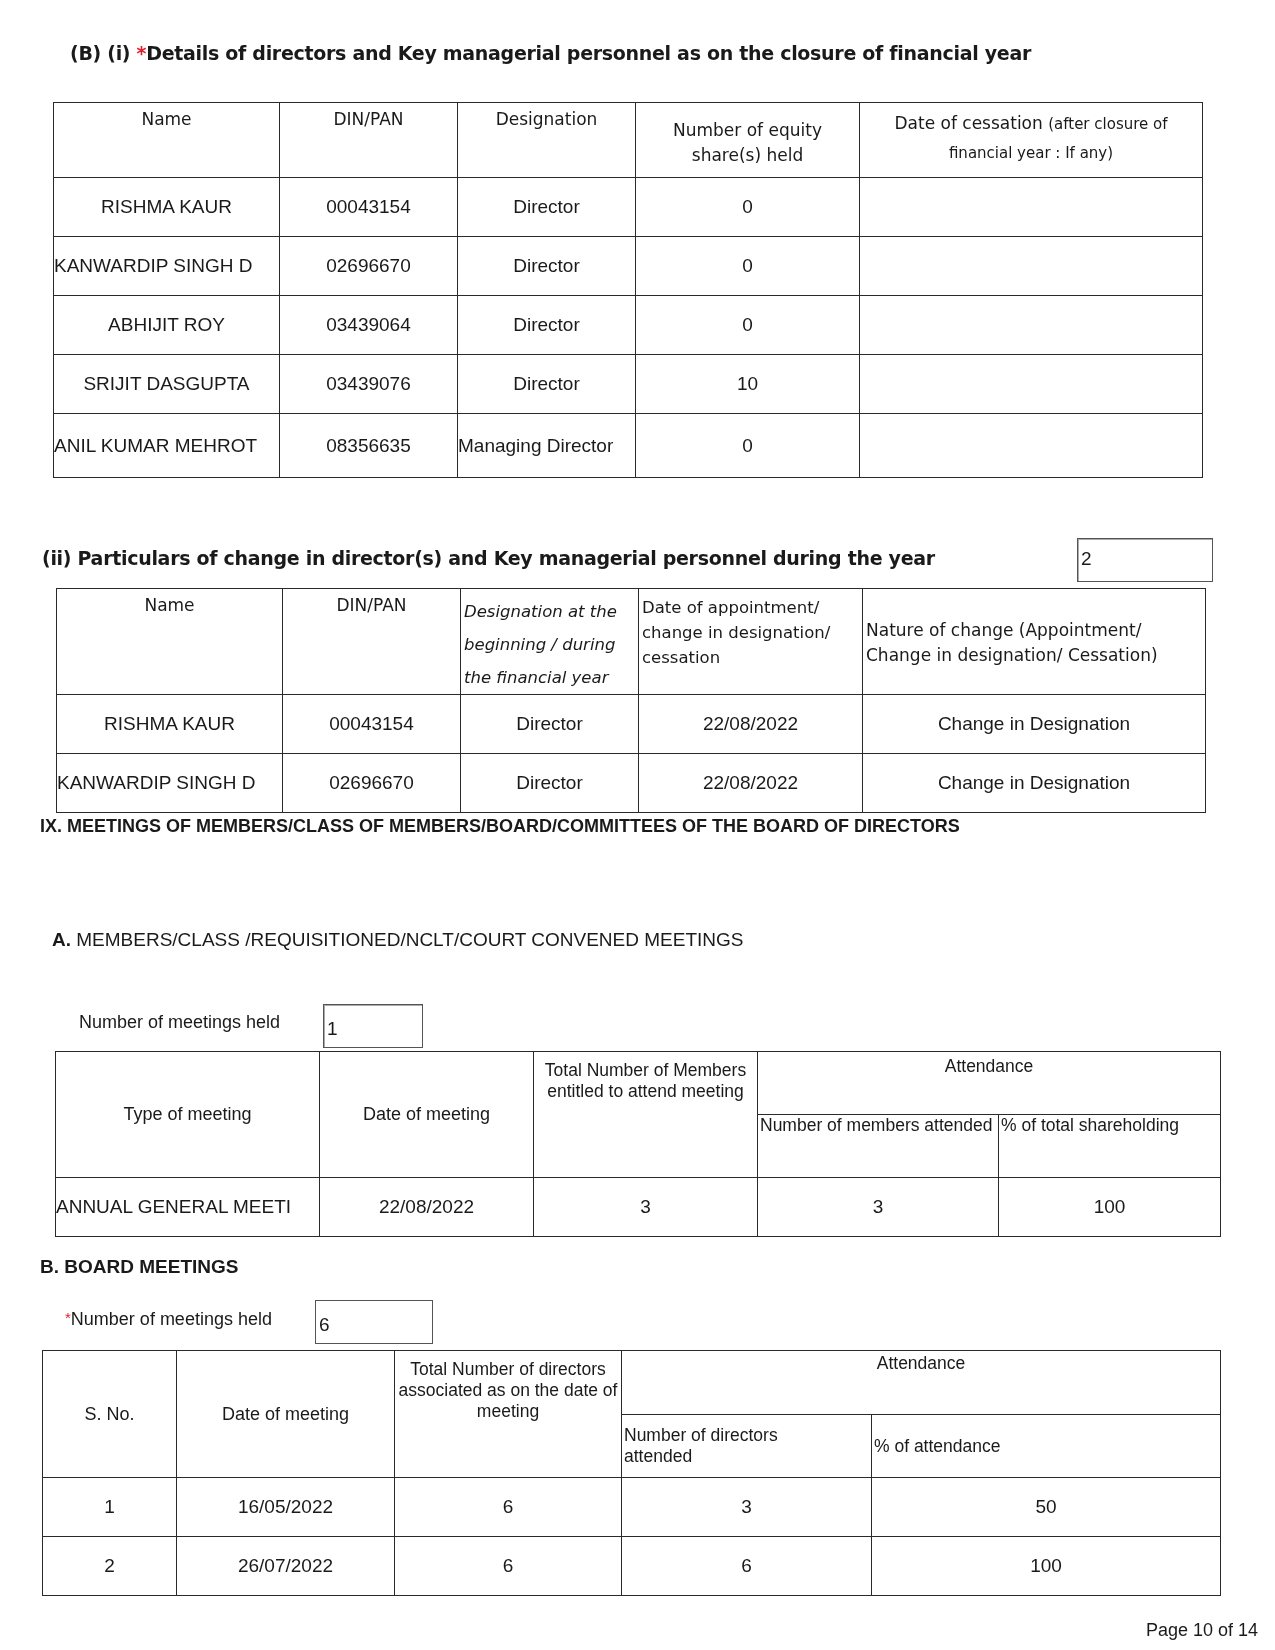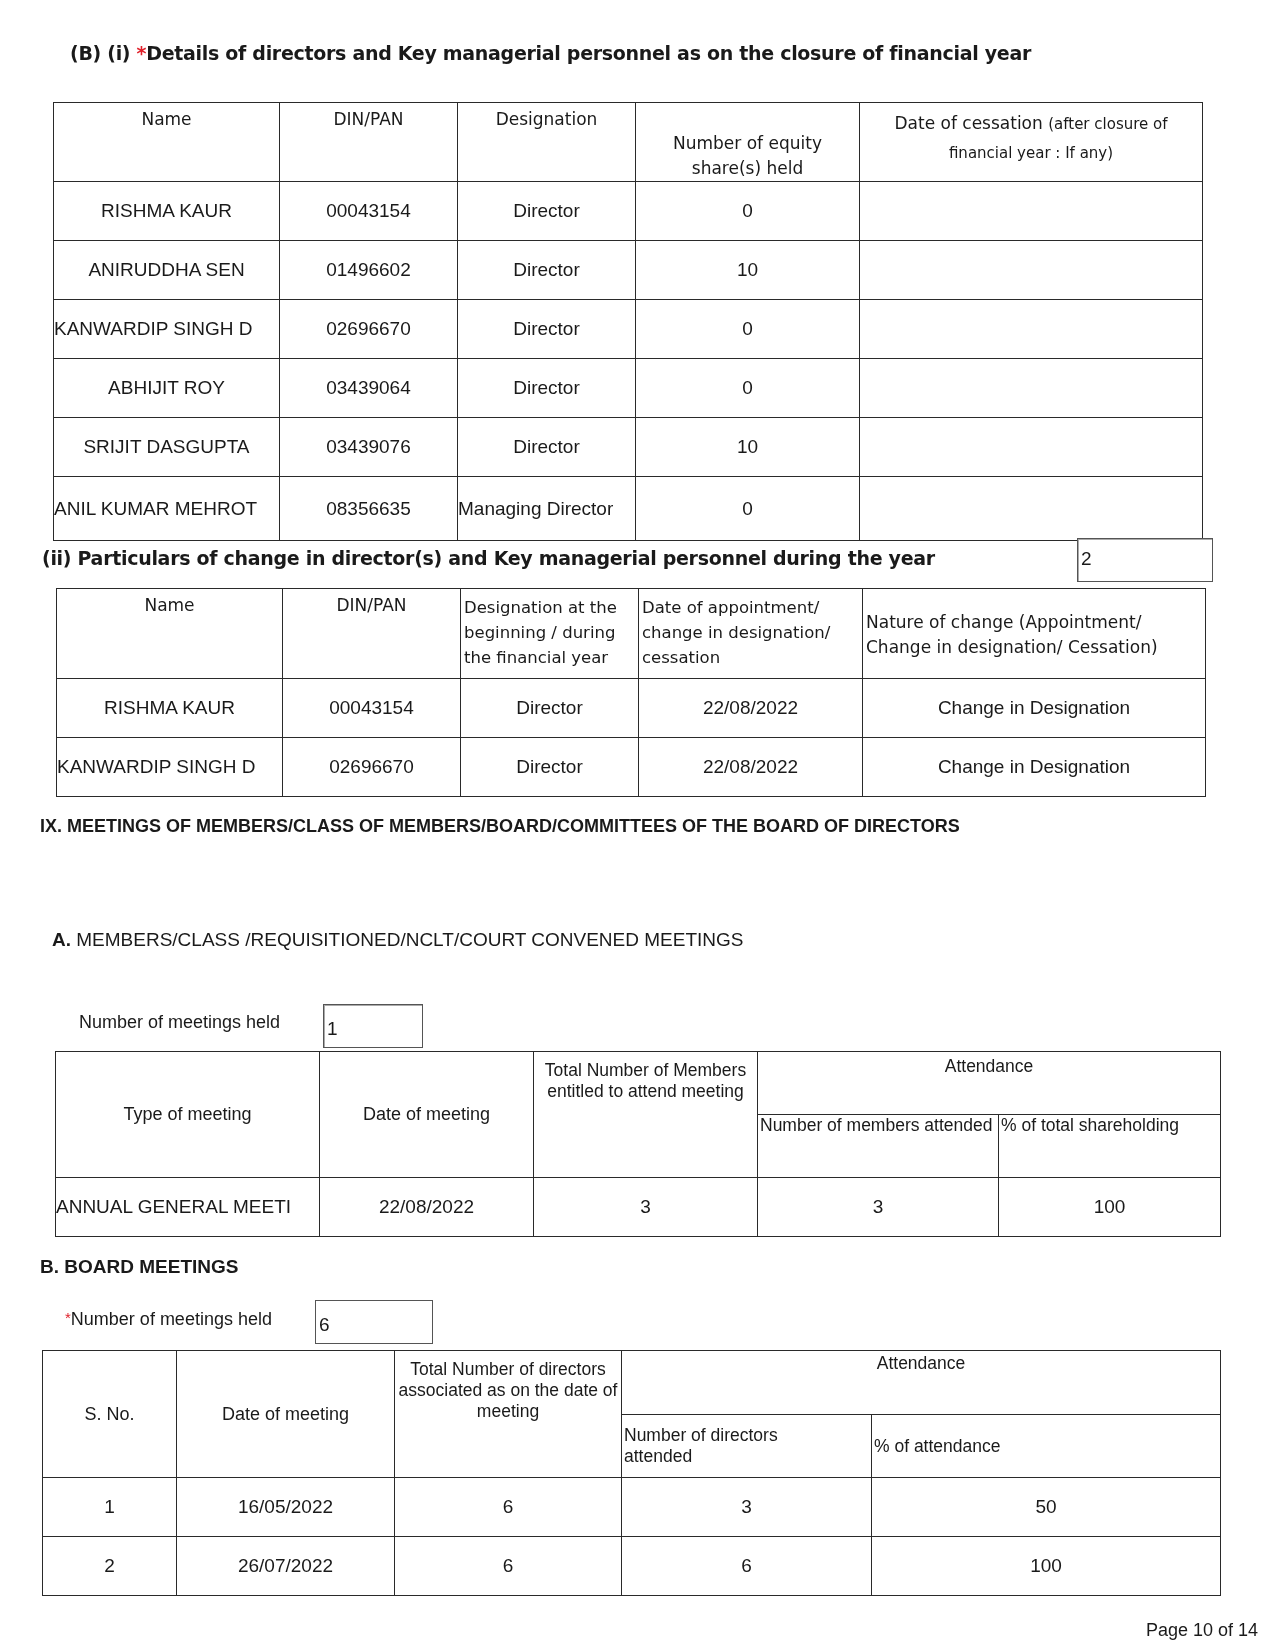--- a/index.html
+++ b/index.html
@@ -40,35 +40,28 @@
       <col style="width:178px">
       <col style="width:178px">
       <col style="width:224px">
       <col style="width:343px">
   </colgroup>
   <tbody>
       <tr style="height:75px">
     <td class="hdr cal">Name</td>
     <td class="hdr cal">DIN/PAN</td>
     <td class="hdr cal">Designation</td>
-    <td class="hdr cal wrap" style="padding-top:28px; font-size:17px; line-height:25px;">Number of equity share(s) held</td>
+    <td class="hdr cal wrap" style="padding-top:15px; font-size:17px; line-height:25px;">Number of equity share(s) held</td>
     <td class="hdr cal wrap" style="line-height:28px; padding-left:20px; padding-right:20px;"><span>Date of cessation </span><span class="small">(after closure of financial year : If any)</span></td>
   </tr>
   <tr style="height:59px">
     <td>RISHMA KAUR</td>
     <td>00043154</td>
     <td>Director</td>
     <td>0</td>
-    <td></td>
-  </tr>
-  <tr style="height:59px">
-    <td>ANIRUDDHA SEN</td>
-    <td>01496602</td>
-    <td>Director</td>
-    <td>10</td>
     <td></td>
   </tr>
   <tr style="height:59px">
     <td class="left">KANWARDIP SINGH D</td>
     <td>02696670</td>
     <td>Director</td>
     <td>0</td>
     <td></td>
   </tr>
   <tr style="height:59px">
@@ -103,21 +96,21 @@
     <col style="width:226px">
       <col style="width:178px">
       <col style="width:178px">
       <col style="width:224px">
       <col style="width:343px">
   </colgroup>
   <tbody>
       <tr style="height:90px">
     <td class="hdr cal">Name</td>
     <td class="hdr cal">DIN/PAN</td>
-    <td class="hdr cal left wrap" style="font-size:16.5px; padding:6px 2px 0 3px; line-height:25px;">Designation at the beginning / during the financial year</td>
+    <td class="hdr cal left wrap" style="font-size:16.5px; padding:6px 2px 0 3px; line-height:33px;font-style:italic;">Designation at the beginning / during the financial year</td>
     <td class="hdr cal left wrap" style="font-size:16.5px; padding:6px 2px 0 3px; line-height:25px;">Date of appointment/ change in designation/ cessation</td>
     <td class="cal left wrap" style="font-size:17px; padding:3px 10px 0 3px; line-height:25px;">Nature of change (Appointment/ Change in designation/ Cessation)</td>
   </tr>
   <tr style="height:59px">
     <td>RISHMA KAUR</td>
     <td>00043154</td>
     <td>Director</td>
     <td>22/08/2022</td>
     <td>Change in Designation</td>
   </tr>

